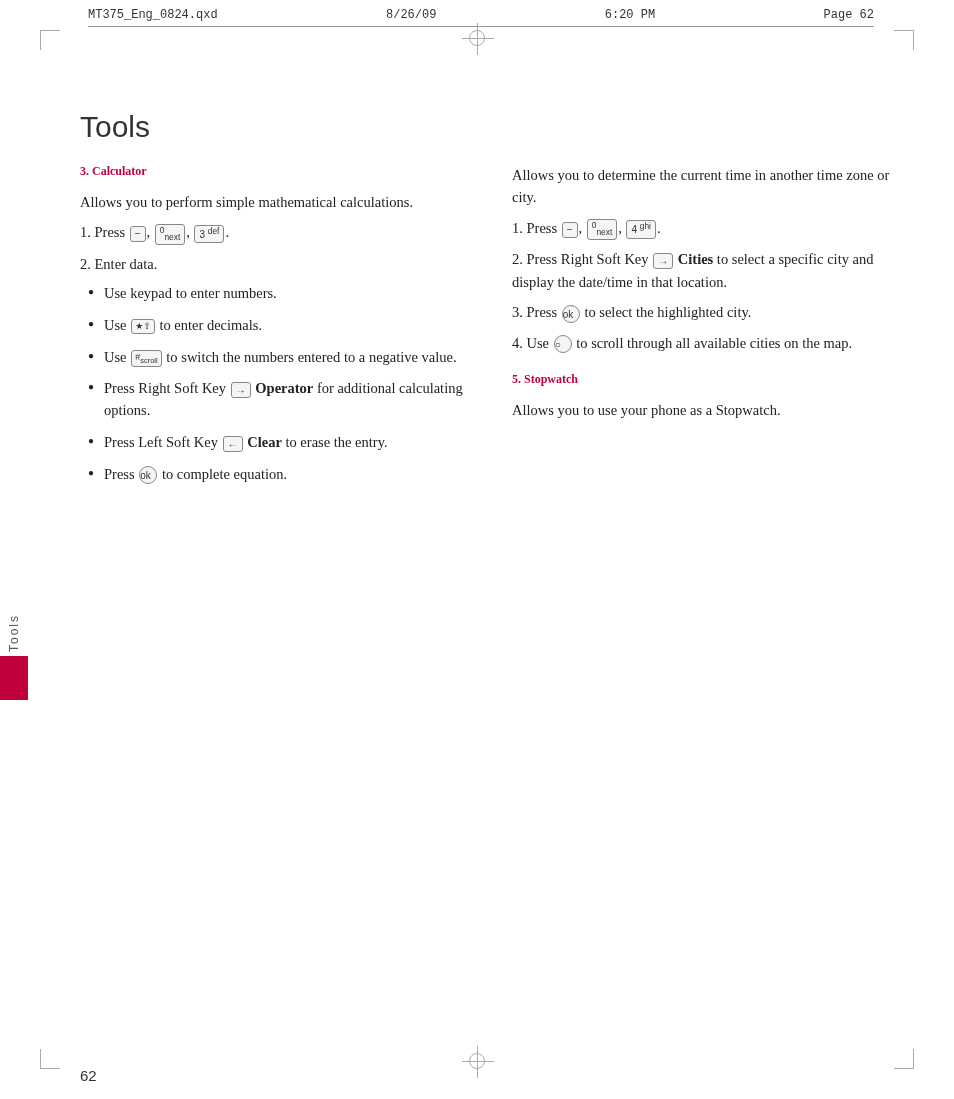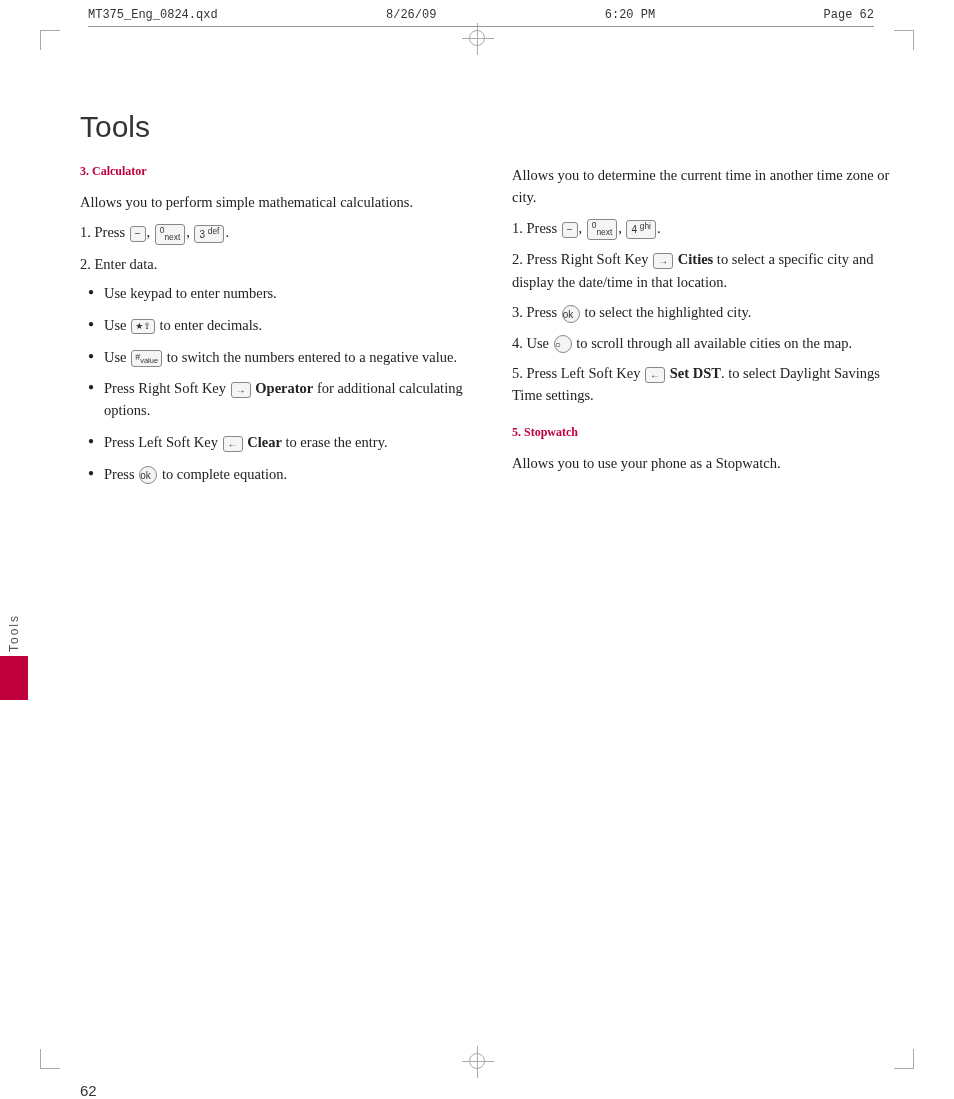--- a/index.html
+++ b/index.html
@@ -245,21 +245,21 @@
       background: #f5f5f5;
       vertical-align: middle;
       line-height: 18px;
       margin: 0 1px;
       color: #333;
     }
 
     
     .page-number {
       position: absolute;
-      bottom: 0;
+      bottom: 15px;
       left: 80px;
       font-size: 15px;
       font-family: Arial, sans-serif;
       color: #333;
     }
 
     
     .section-5 {
       margin-top: 18px;
     }
@@ -303,21 +303,21 @@
           <span class="key-icon">−</span>,
           <span class="key-icon"><sup>0</sup><sub>next</sub></span>,
           <span class="key-icon">3 <sup>def</sup></span>.
         </p>
 
         <p>2. Enter data.</p>
 
         <ul class="bullet-list">
           <li>Use keypad to enter numbers.</li>
           <li>Use <span class="key-icon-small">★⇧</span> to enter decimals.</li>
-          <li>Use <span class="key-icon-small">#<sub>value</sub></span> to switch the numbers entered to a negative value.</li>
+          <li>Use <span class="key-icon-small">#<sub>scroll</sub></span> to switch the numbers entered to a negative value.</li>
           <li>Press Right Soft Key <span class="key-icon">→</span> <strong>Operator</strong> for additional calculating options.</li>
           <li>Press Left Soft Key <span class="key-icon">←</span> <strong>Clear</strong> to erase the entry.</li>
           <li>Press <span class="key-round">ok</span> to complete equation.</li>
         </ul>
       </div>
     </div>
 
     <div class="col-right">
 
       <div>
@@ -336,23 +336,20 @@
           </p>
 
           <p>
             3. Press <span class="key-round">ok</span> to select the highlighted city.
           </p>
 
           <p>
             4. Use <span class="key-round">○</span> to scroll through all available cities on the map.
           </p>
 
-          <p>
-            5. Press Left Soft Key <span class="key-icon">←</span> <strong>Set DST</strong>. to select Daylight Savings Time settings.
-          </p>
         </div>
       </div>
 
       <div class="section-5">
         <div class="section-heading">5. Stopwatch</div>
         <div class="section-body">
           <p>Allows you to use your phone as a Stopwatch.</p>
         </div>
       </div>
 

